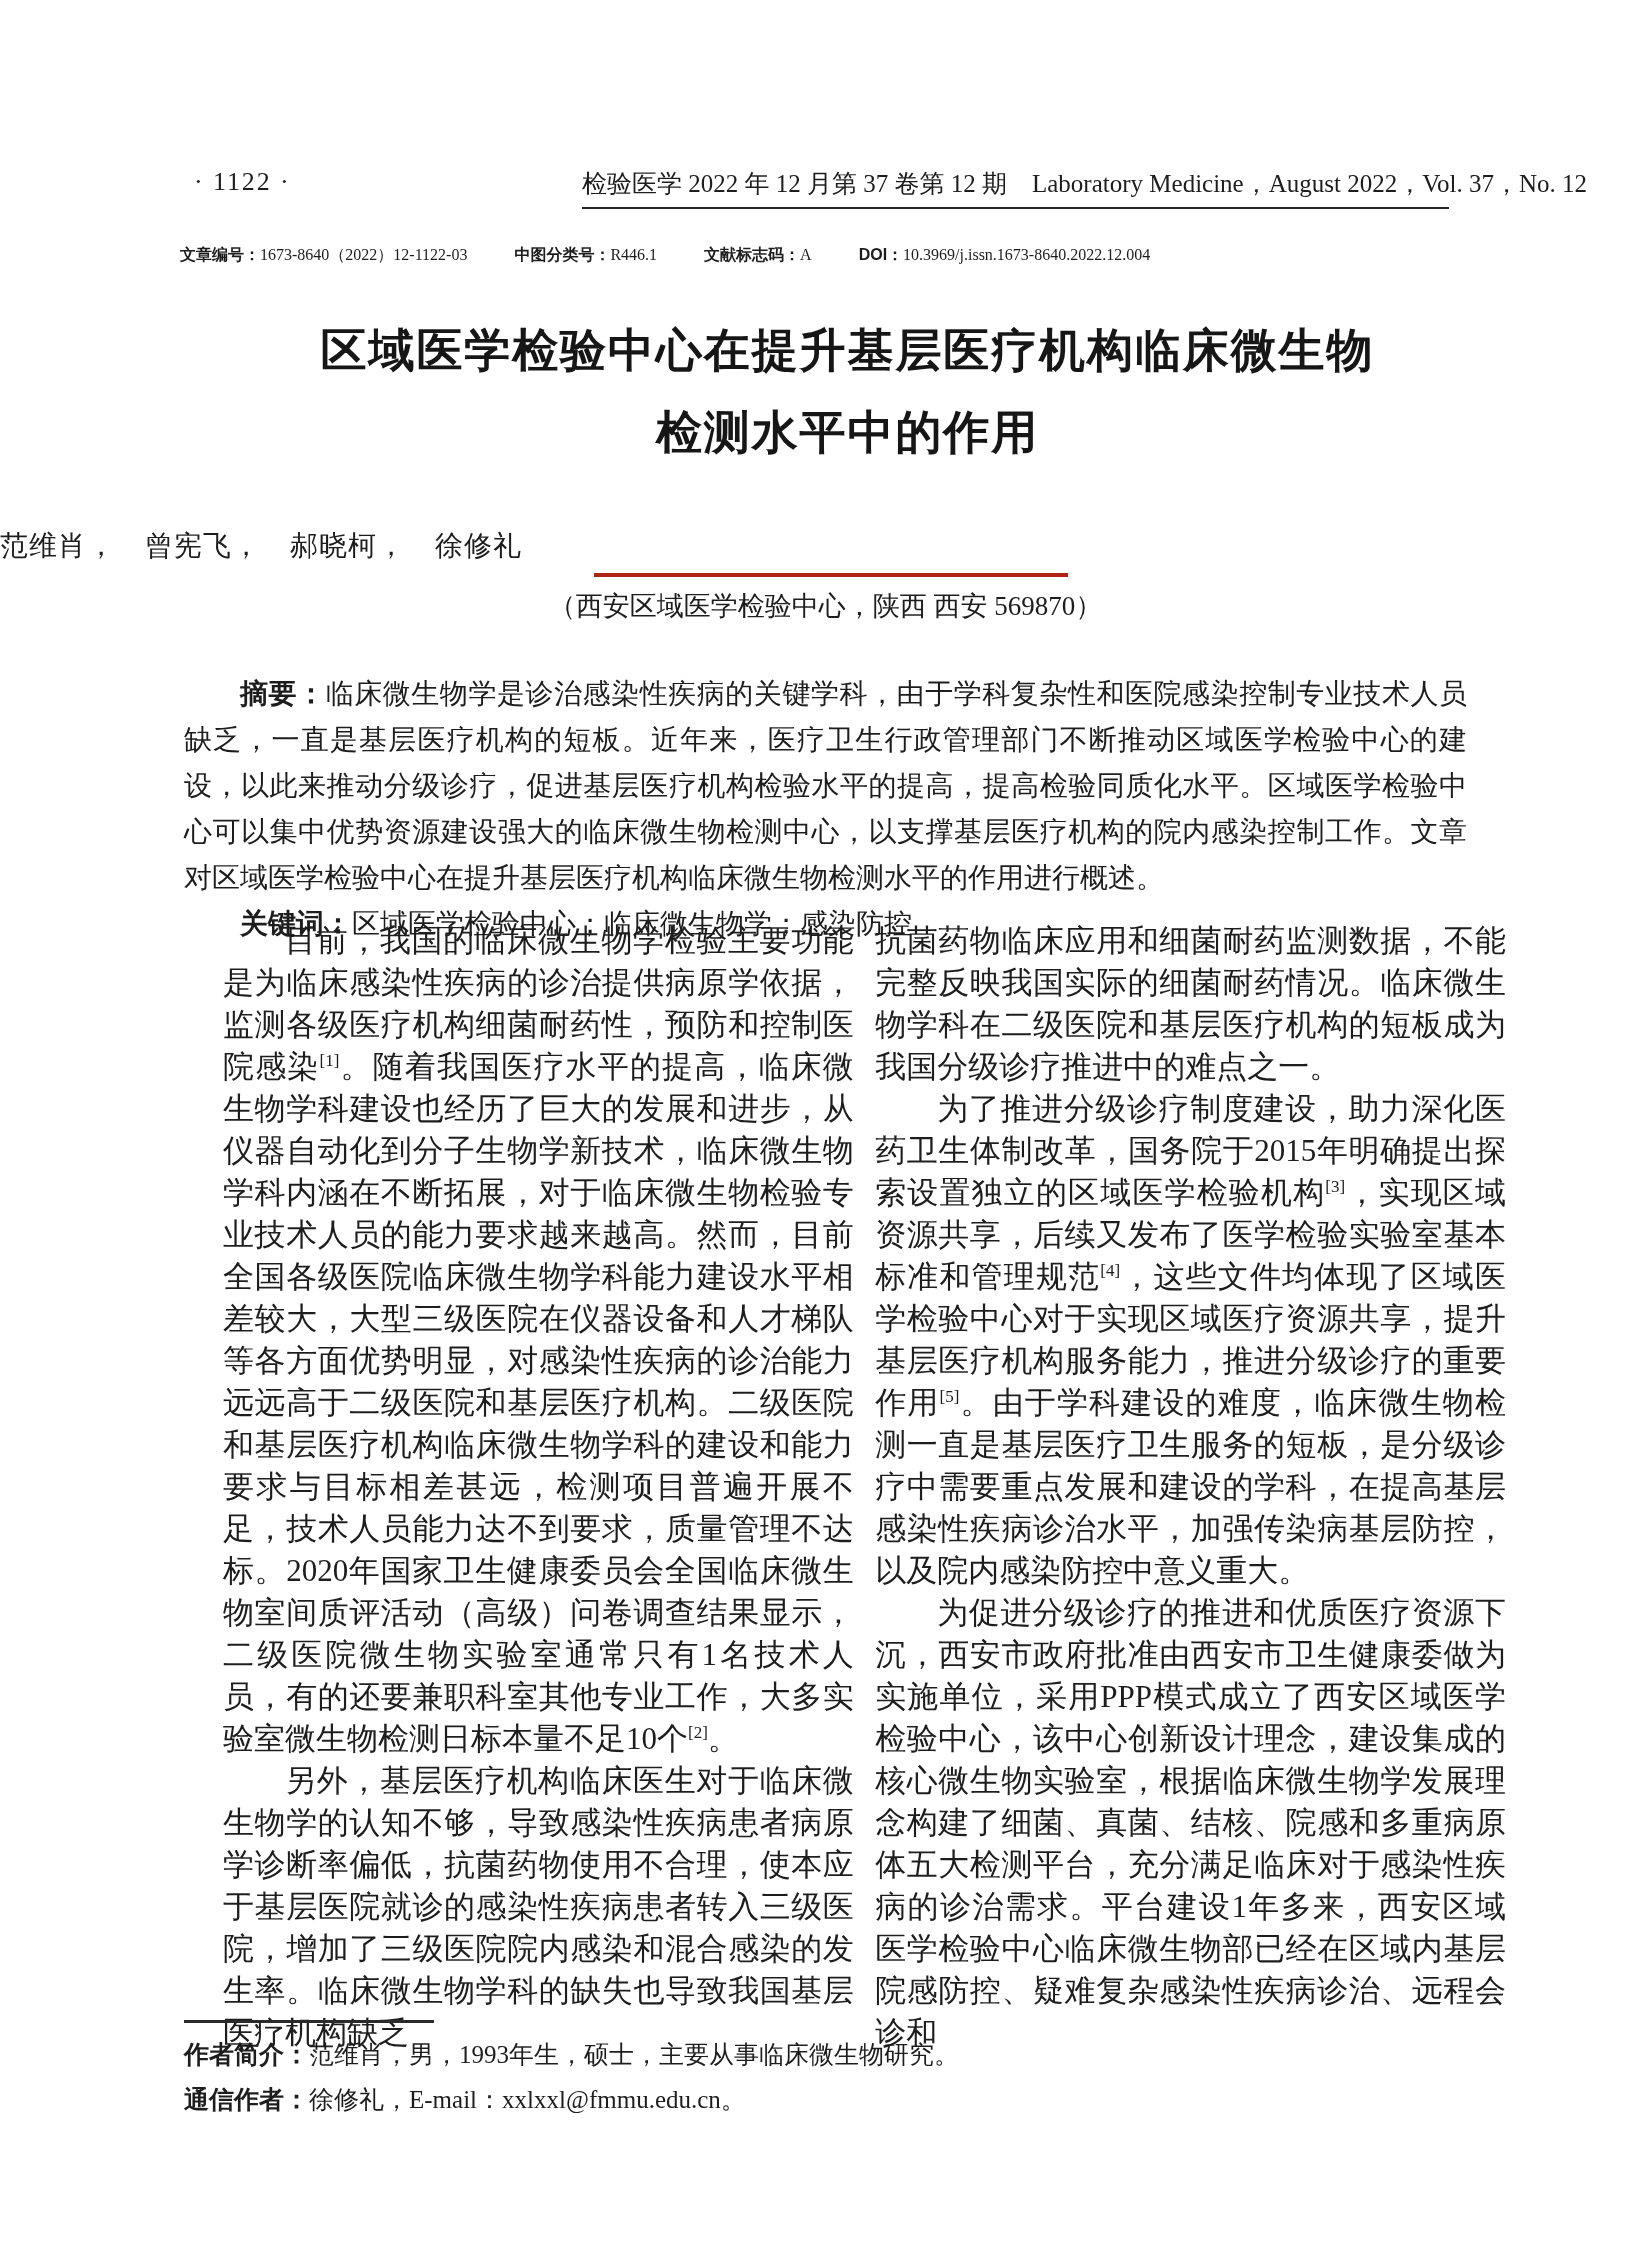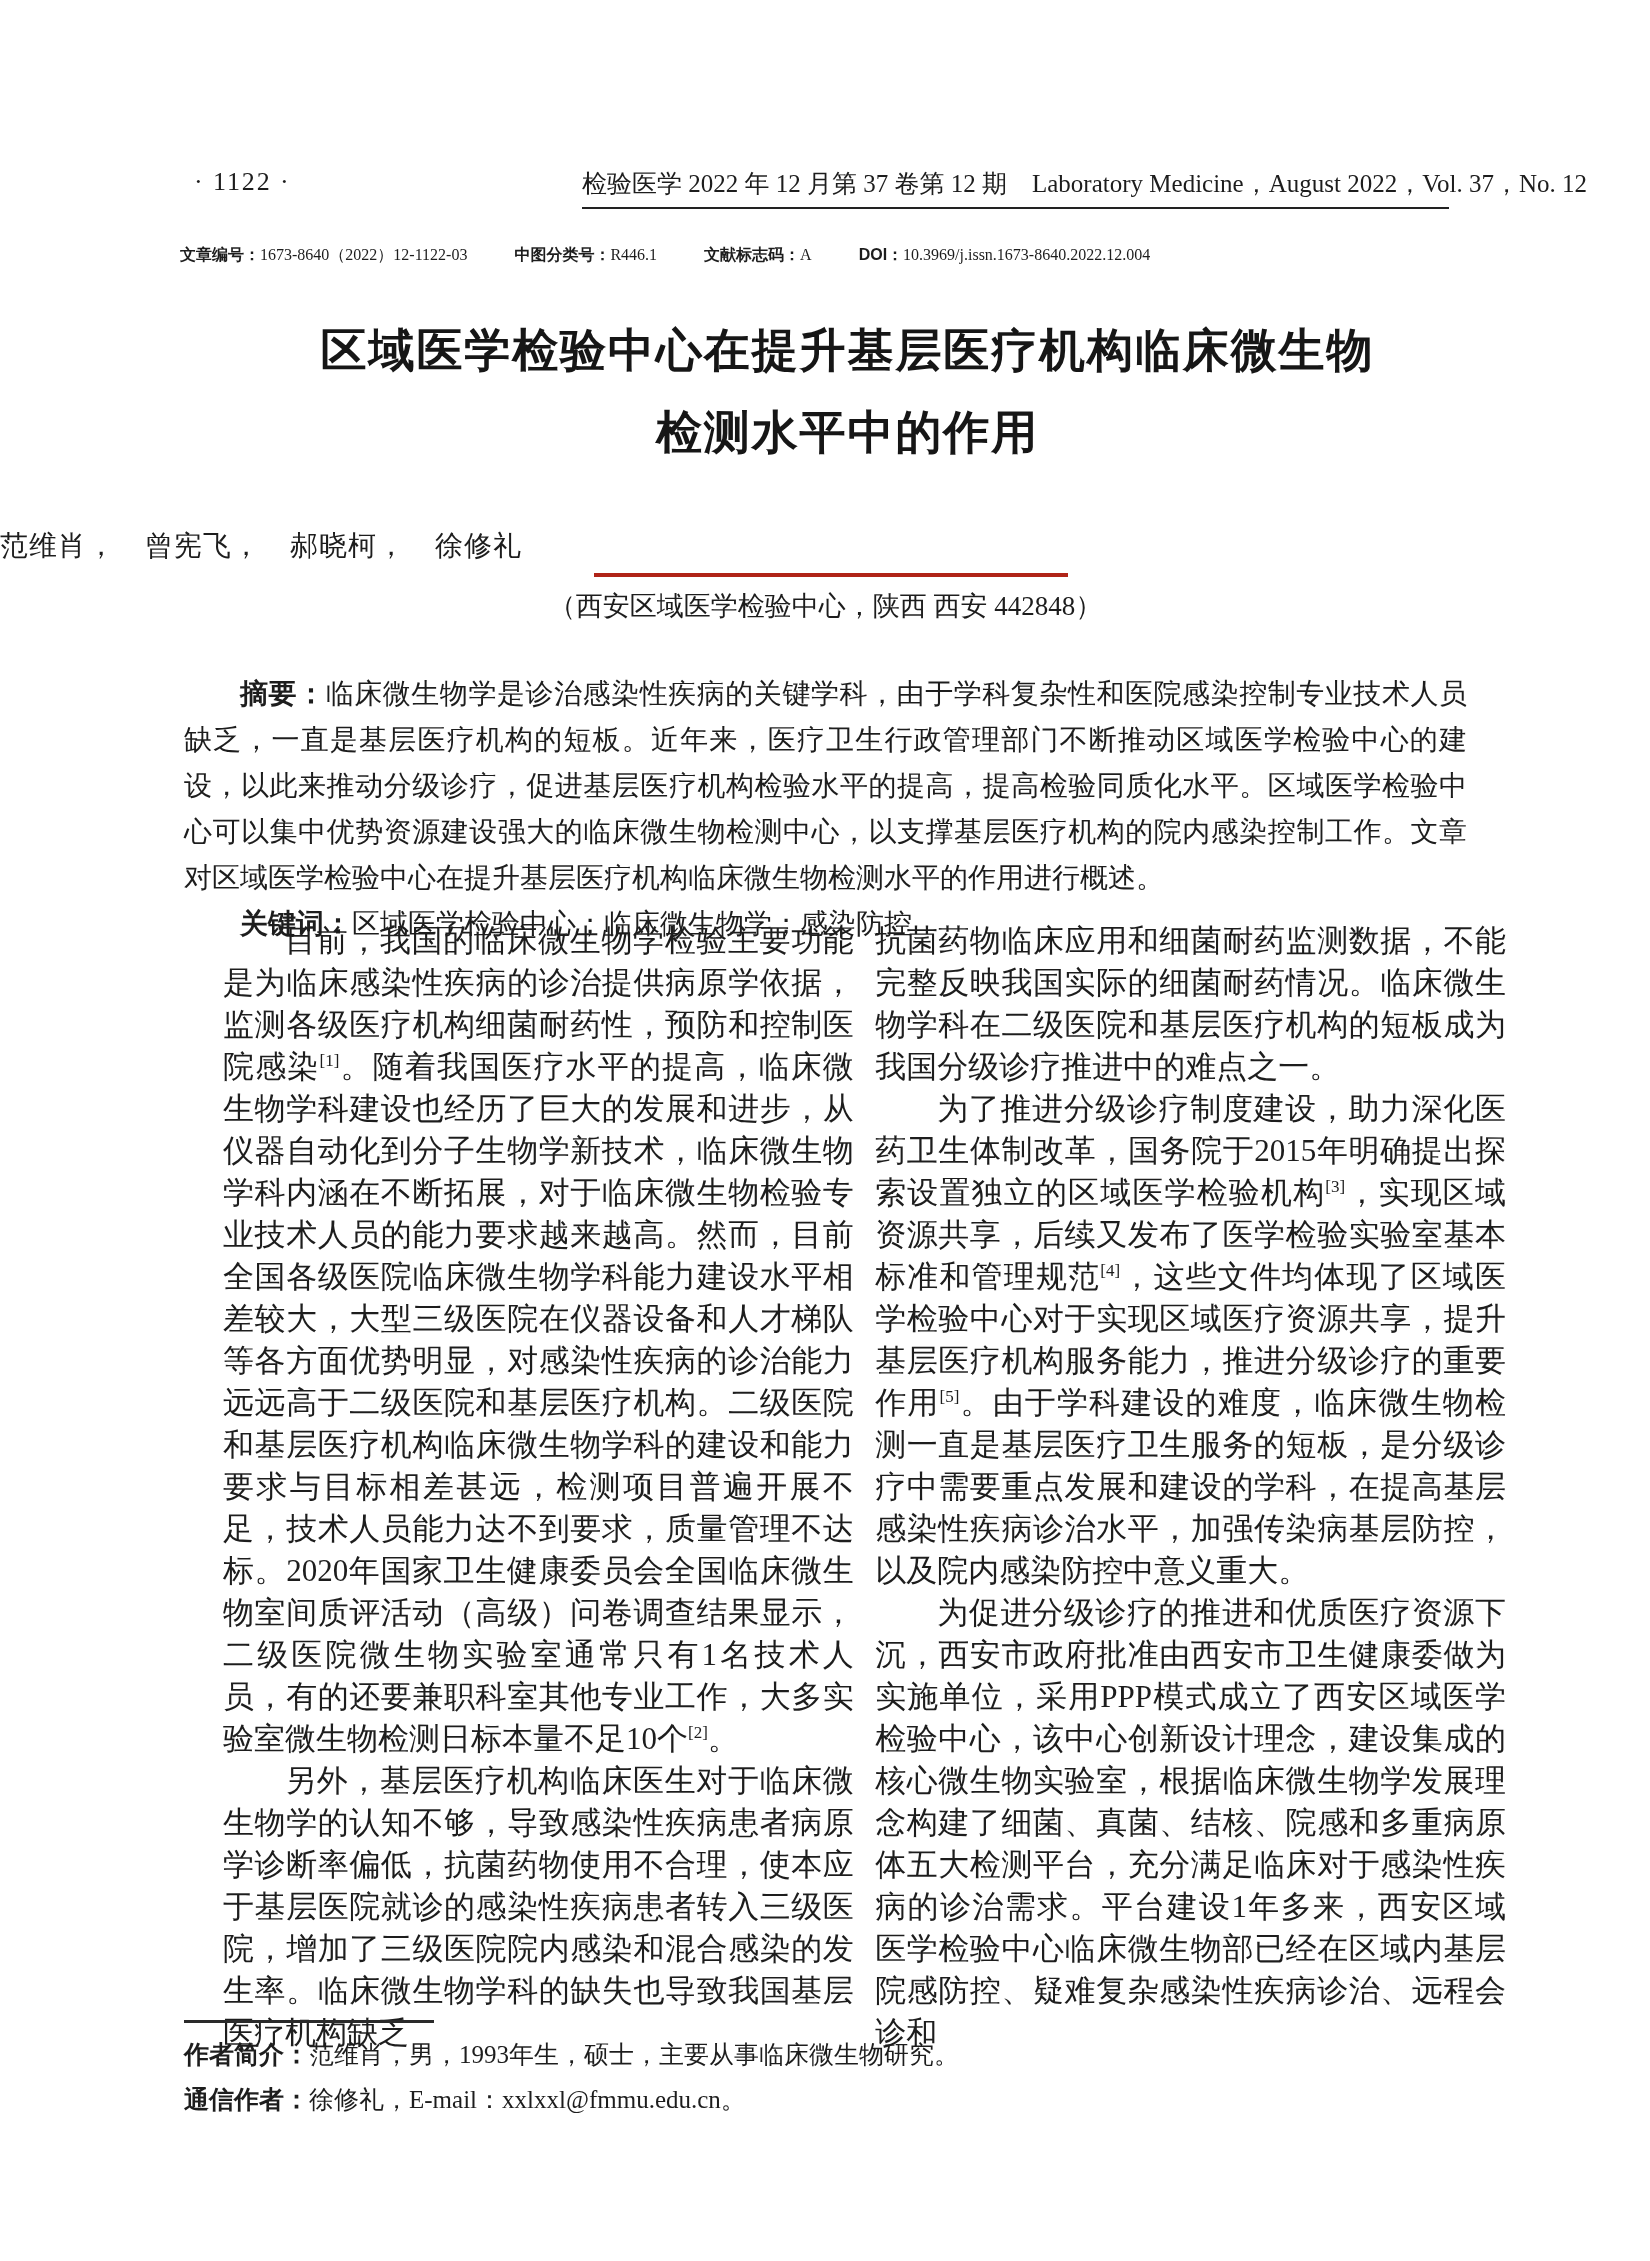--- a/index.html
+++ b/index.html
@@ -67,21 +67,21 @@
     <span class="group"><span class="hei">DOI：</span><span>10.3969/j.issn.1673-8640.2022.12.004</span></span>
   </div>
 
   <div class="title">
     <div>区域医学检验中心在提升基层医疗机构临床微生物</div>
     <div>检测水平中的作用</div>
   </div>
 
   <div class="authors">范维肖，　曾宪飞，　郝晓柯，　徐修礼</div>
   <div class="author-underline" style="background: rgb(176, 36, 24);"></div>
-  <div class="affiliation">（西安区域医学检验中心，陕西 西安 442848）</div>
+  <div class="affiliation">（西安区域医学检验中心，陕西 西安 569870）</div>
 
   <div class="abstract">
     <p><span class="hei">摘要：</span><span>临床微生物学是诊治感染性疾病的关键学科，由于学科复杂性和医院感染控制专业技术人员缺乏，一直是基层医疗机构的短板。近年来，医疗卫生行政管理部门不断推动区域医学检验中心的建设，以此来推动分级诊疗，促进基层医疗机构检验水平的提高，提高检验同质化水平。区域医学检验中心可以集中优势资源建设强大的临床微生物检测中心，以支撑基层医疗机构的院内感染控制工作。文章对区域医学检验中心在提升基层医疗机构临床微生物检测水平的作用进行概述。</span></p>
     <p><span class="hei">关键词：</span><span>区域医学检验中心；临床微生物学；感染防控</span></p>
   </div>
 
   <div class="columns">
     <div class="col">
       <p><span>目前，我国的临床微生物学检验主要功能是为临床感染性疾病的诊治提供病原学依据，监测各级医疗机构细菌耐药性，预防和控制医院感染</span><sup class="ref">[1]</sup><span>。随着我国医疗水平的提高，临床微生物学科建设也经历了巨大的发展和进步，从仪器自动化到分子生物学新技术，临床微生物学科内涵在不断拓展，对于临床微生物检验专业技术人员的能力要求越来越高。然而，目前全国各级医院临床微生物学科能力建设水平相差较大，大型三级医院在仪器设备和人才梯队等各方面优势明显，对感染性疾病的诊治能力远远高于二级医院和基层医疗机构。二级医院和基层医疗机构临床微生物学科的建设和能力要求与目标相差甚远，检测项目普遍开展不足，技术人员能力达不到要求，质量管理不达标。2020年国家卫生健康委员会全国临床微生物室间质评活动（高级）问卷调查结果显示，二级医院微生物实验室通常只有1名技术人员，有的还要兼职科室其他专业工作，大多实验室微生物检测日标本量不足10个</span><sup class="ref">[2]</sup><span>。</span></p>
       <p>另外，基层医疗机构临床医生对于临床微生物学的认知不够，导致感染性疾病患者病原学诊断率偏低，抗菌药物使用不合理，使本应于基层医院就诊的感染性疾病患者转入三级医院，增加了三级医院院内感染和混合感染的发生率。临床微生物学科的缺失也导致我国基层医疗机构缺乏</p>

